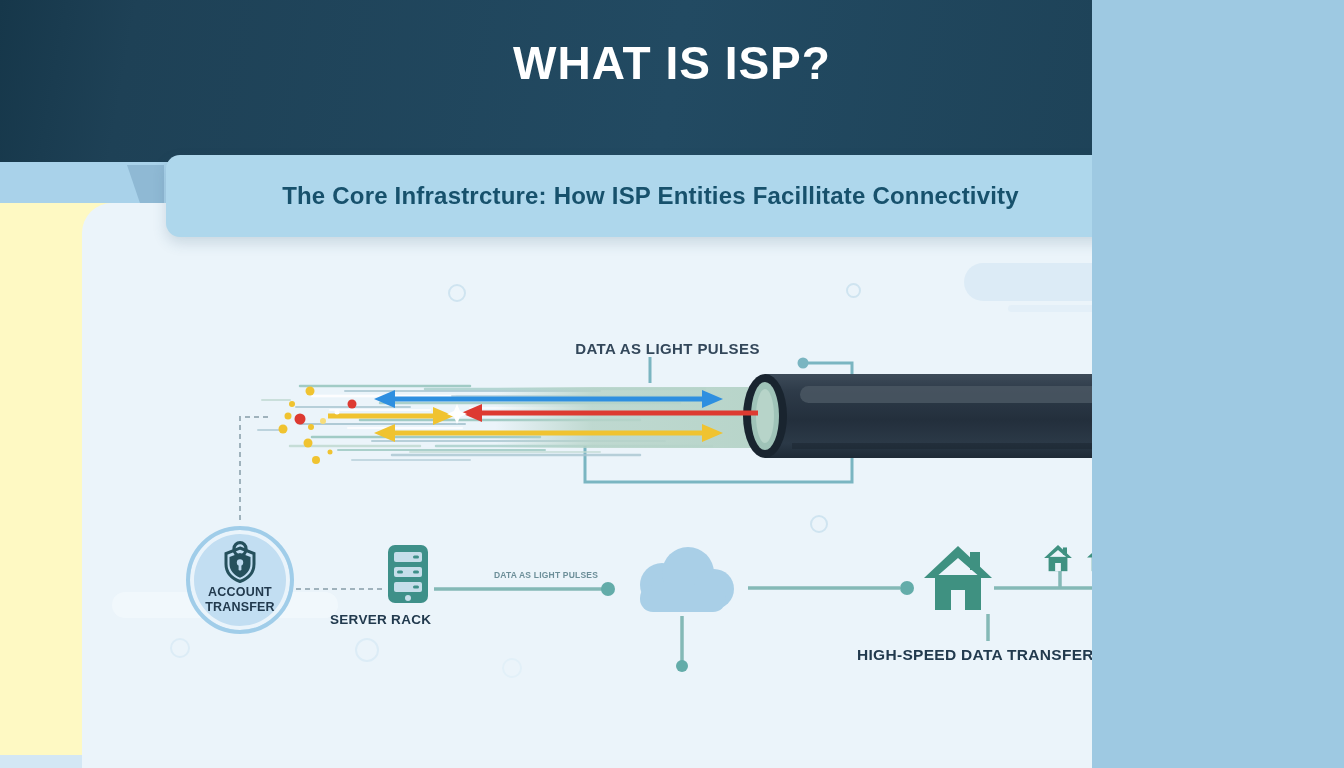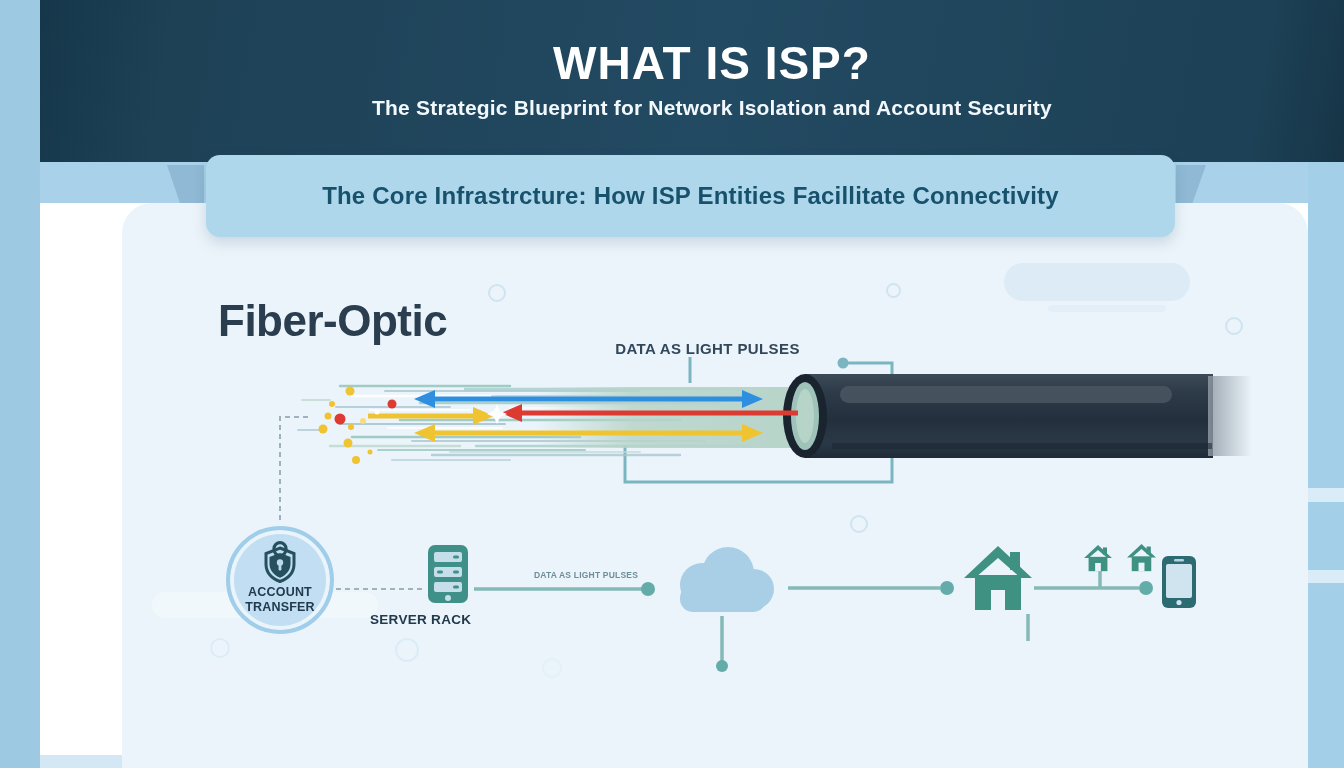--- a/index.html
+++ b/index.html
@@ -1,16 +1,16 @@
 <!DOCTYPE html>
 <html><head>
 <meta charset="utf-8">
 <style>
   html,body{margin:0;padding:0;background:#9ec9e2;font-family:"Liberation Sans","DejaVu Sans",sans-serif;}
-  .page{position:relative;width:1304px;height:768px;overflow:hidden;background:#ffffff;margin-left:40px;}
+  .page{position:relative;width:1092px;height:768px;overflow:hidden;background:#fef9c3;}
 
   
   .rblock{position:absolute;left:1268px;width:76px;background:#a3cfe8;}
   .rb1{top:162px;height:326px;}
   .rb2{top:502px;height:68px;}
   .rb3{top:583px;height:185px;}
   .rgap{position:absolute;left:1268px;width:76px;background:#d9ecf8;}
   .rg1{top:488px;height:14px;}
   .rg2{top:570px;height:13px;}
   .top-strip{position:absolute;left:0;top:162px;width:1344px;height:41px;background:#a9d2ea;}
@@ -70,21 +70,20 @@
   <div class="top-strip"></div>
   <div class="rblock rb1"></div>
   <div class="rgap rg1"></div>
   <div class="rblock rb2"></div>
   <div class="rgap rg2"></div>
   <div class="rblock rb3"></div>
   <div class="bottom-strip"></div>
 
   <div class="header">
     <div class="header-title">WHAT IS ISP?</div>
-    <div class="header-sub">The Strategic Blueprint for Network Isolation and Account Security</div>
   </div>
 
   <div class="fold fold-left"></div>
   <div class="fold fold-right"></div>
 
   <div class="panel"></div>
   <div class="decor-pill dp1"></div>
   <div class="decor-pill dp2"></div>
   <div class="decor-pill dp3"></div>
   <div class="decor-circle" style="left:448px;top:284px;width:14px;height:14px;"></div>
@@ -92,21 +91,20 @@
   <div class="decor-circle" style="left:1185px;top:317px;width:14px;height:14px;"></div>
   <div class="decor-circle" style="left:810px;top:515px;width:14px;height:14px;"></div>
   <div class="decor-circle" style="left:170px;top:638px;width:16px;height:16px;border-color:#dcecf6;"></div>
   <div class="decor-circle" style="left:355px;top:638px;width:20px;height:20px;border-color:#dcecf6;"></div>
   <div class="decor-circle" style="left:502px;top:658px;width:16px;height:16px;border-color:#e2f0f8;"></div>
 
   <div class="banner">
     <div class="banner-text">The Core Infrastrcture: How ISP Entities Facillitate Connectivity</div>
   </div>
 
-  <div class="section-title">Fiber-Optic</div>
   <div class="cable-label">DATA AS LIGHT PULSES</div>
 
   <svg class="svg-layer" viewBox="0 0 1344 768">
     <defs>
       <linearGradient id="fiberFade" x1="0" y1="0" x2="1" y2="0">
         <stop offset="0" stop-color="#b7d4c9" stop-opacity="0"></stop>
         <stop offset="0.35" stop-color="#b7d4c9" stop-opacity="0.85"></stop>
         <stop offset="1" stop-color="#b7d4c9"></stop>
       </linearGradient>
       <linearGradient id="cableV" x1="0" y1="0" x2="0" y2="1">
@@ -257,20 +255,21 @@
   </svg>
 
   <svg class="icon-abs" style="left:924px;top:546px;" width="68" height="66" viewBox="0 0 68 66">
     <g fill="#3f9181">
       <rect x="46" y="6" width="10" height="18"></rect>
       <path d="M34 0 L68 32 L57 32 L34 12 L11 32 L0 32 Z"></path>
       <rect x="11" y="29" width="46" height="35"></rect>
     </g>
     <rect x="27" y="44" width="14" height="20" fill="#ebf4fa"></rect>
   </svg>
+  <div class="node-label lbl-house">HIGH-SPEED DATA TRANSFER</div>
 
   <svg class="icon-abs" style="left:1044px;top:545px;" width="28" height="27" viewBox="0 0 68 66">
     <g fill="#3f9181">
       <rect x="46" y="6" width="10" height="18"></rect>
       <path d="M34 0 L68 32 L57 32 L34 12 L11 32 L0 32 Z"></path>
       <rect x="11" y="29" width="46" height="35"></rect>
     </g>
     <rect x="27" y="44" width="14" height="20" fill="#ebf4fa"></rect>
   </svg>
   <svg class="icon-abs" style="left:1087px;top:544px;" width="29" height="28" viewBox="0 0 68 66">

